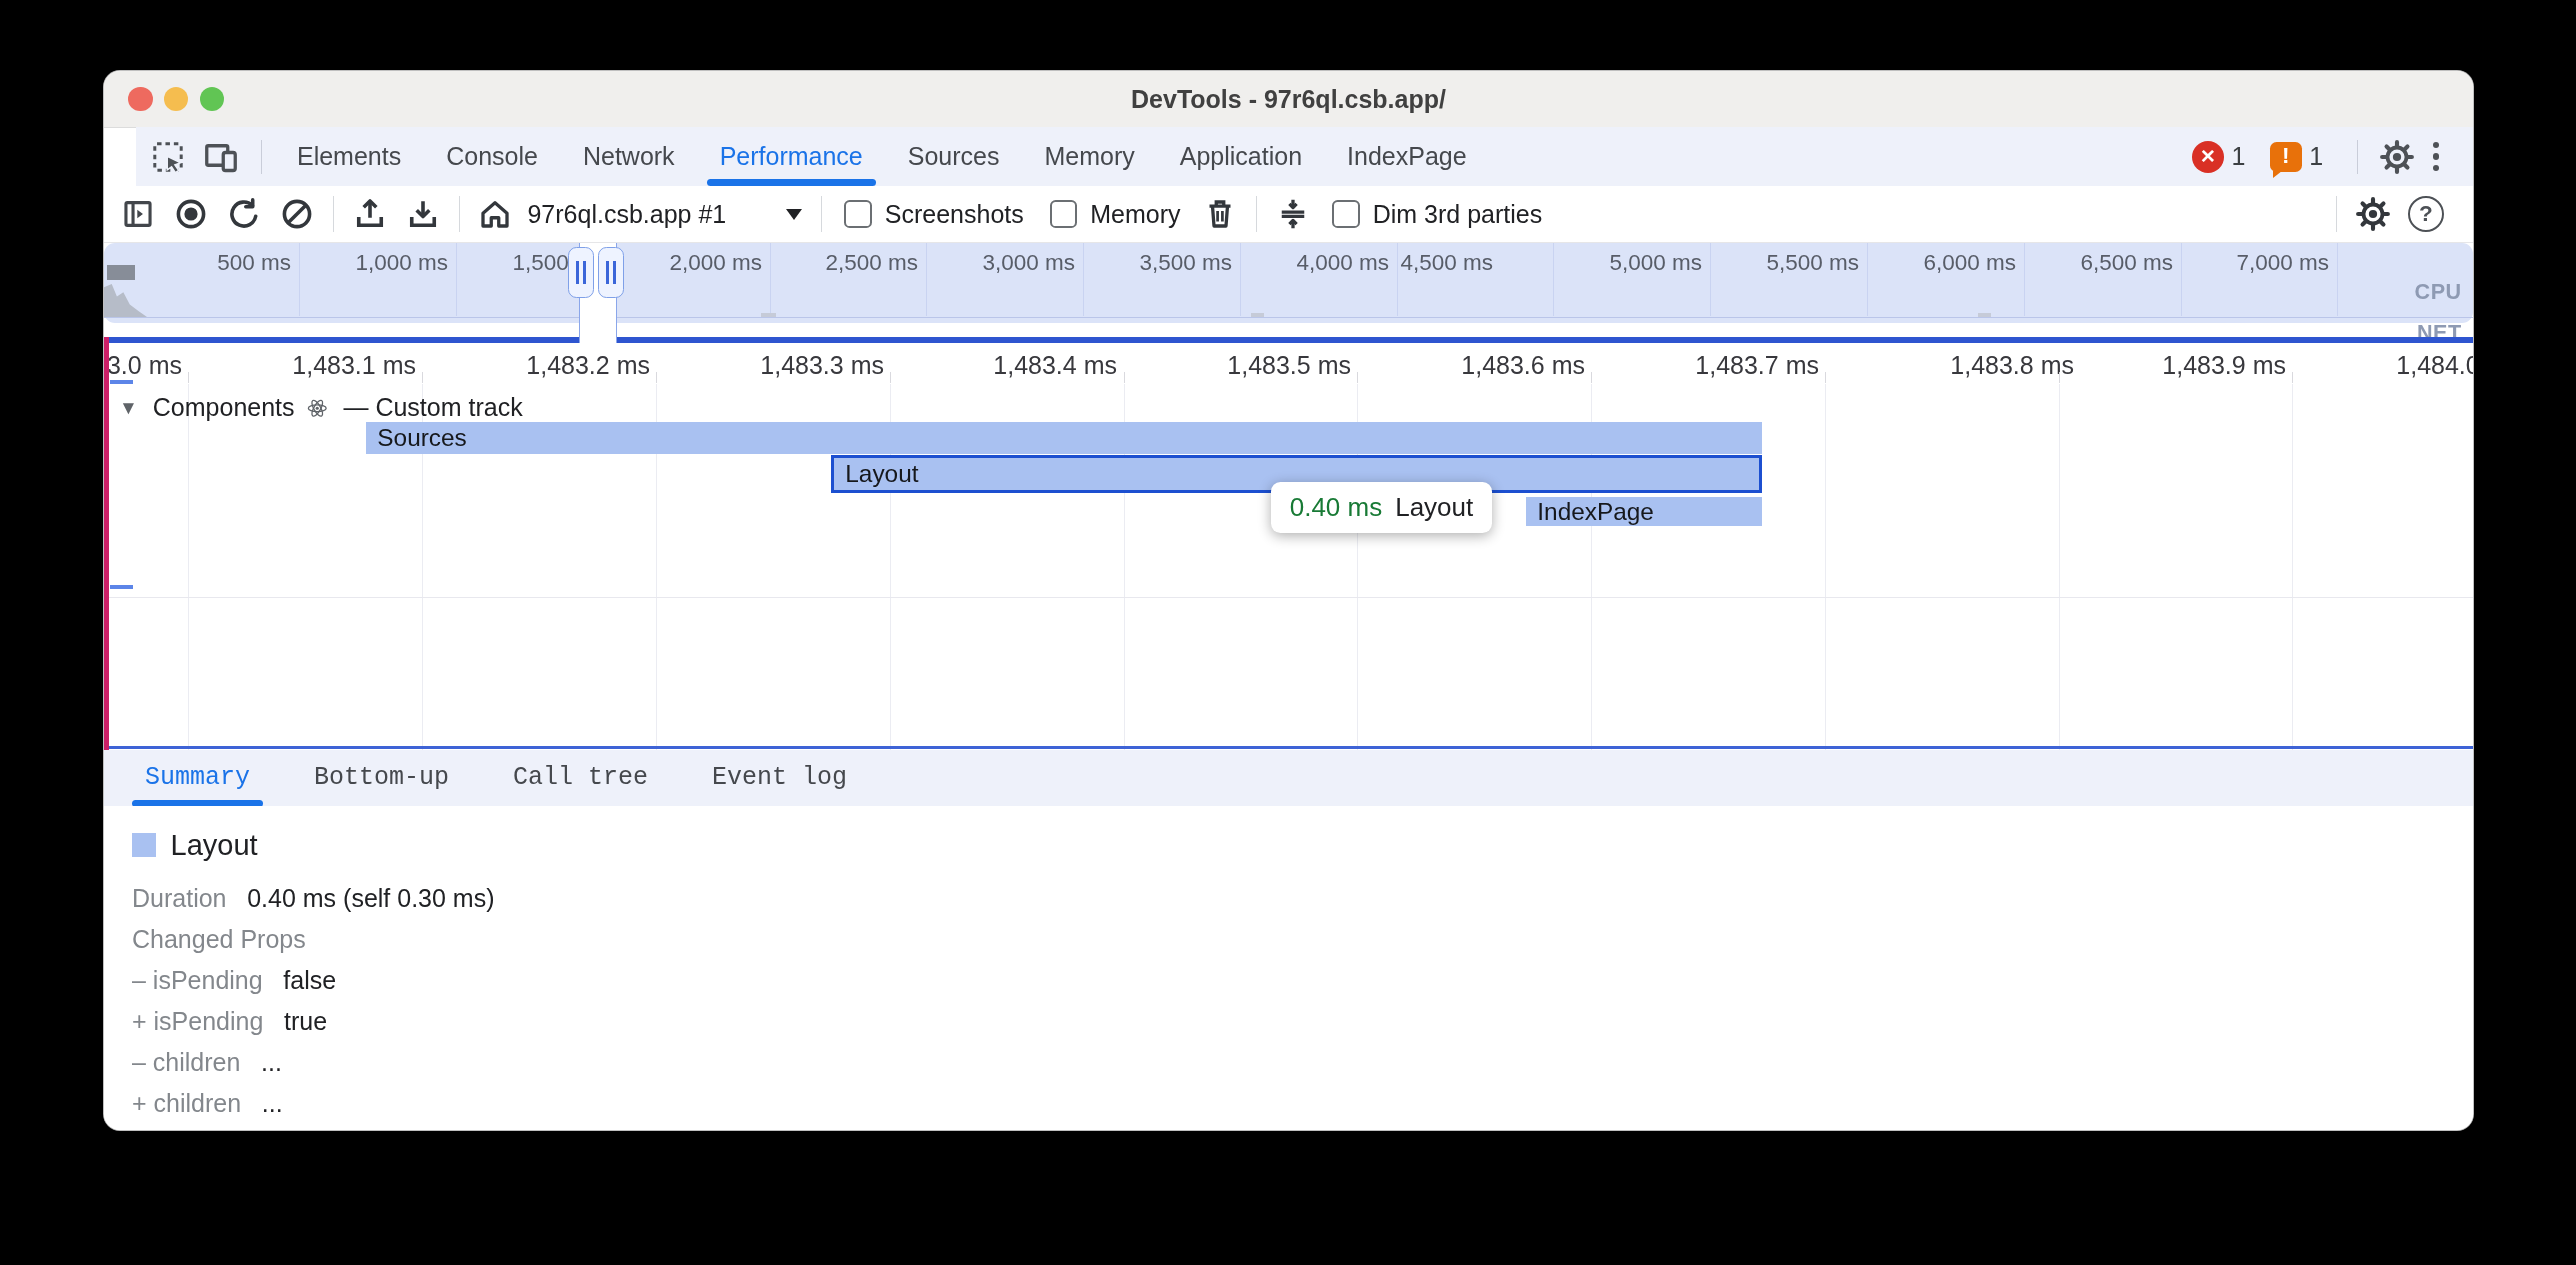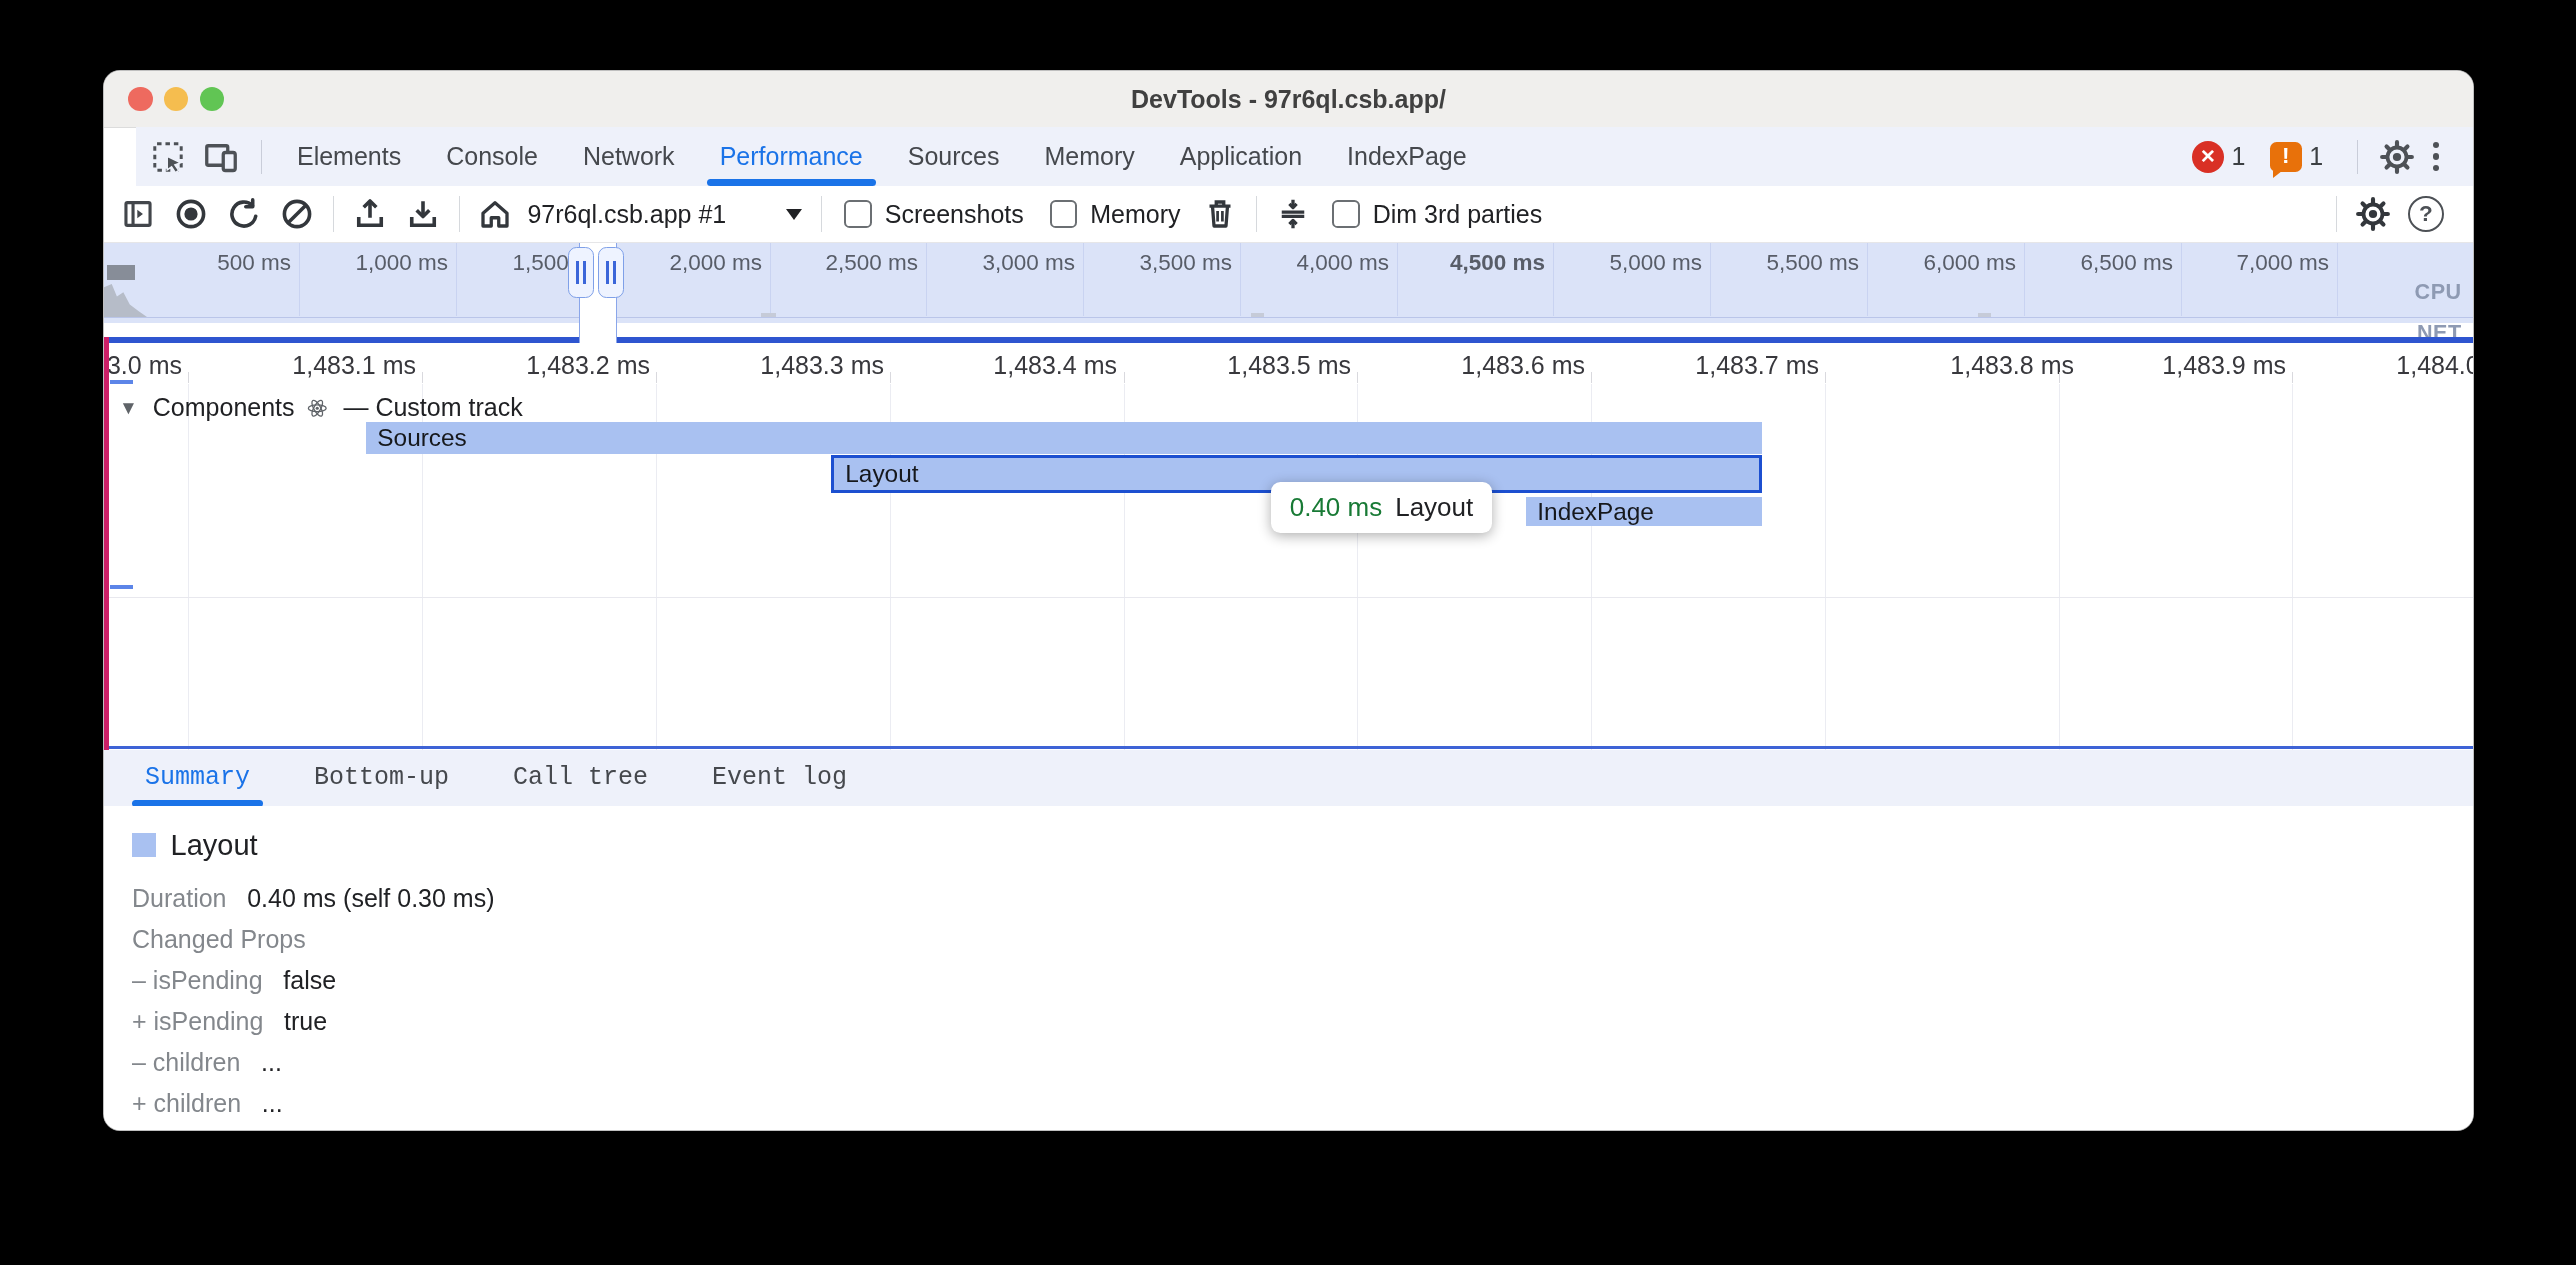--- a/index.html
+++ b/index.html
@@ -41,21 +41,21 @@
   .caret{width:0;height:0;border-left:8.4px solid transparent;border-right:8.4px solid transparent;border-top:11.3px solid #202124;margin-left:60px;}
   .check{display:flex;align-items:center;margin:0 13px;flex:0 0 auto;}
   .checkbox{width:23.5px;height:23.5px;border:2.3px solid #6b6f73;border-radius:5.6px;background:#fff;}
   .check .label{font-size:25px;color:#202124;margin-left:13px;}
   .toolbar-right{margin-left:auto;display:flex;align-items:center;padding-right:20.7px;}
   .help-circle{width:32px;height:32px;border:2.8px solid #4d5156;border-radius:50%;color:#4d5156;font-size:22.5px;font-weight:bold;
     display:flex;align-items:center;justify-content:center;}
   .kebab{display:flex;flex-direction:column;gap:5.6px;align-items:center;padding:0 9.4px;}
   .kebab i{width:6.1px;height:6.1px;border-radius:50%;background:#4d5156;}
   
-  .overview{position:absolute;left:0;top:172px;right:0;height:80px;background:#dbe3f8;}
+  .overview{position:absolute;left:0;top:172px;right:0;height:80px;background:#dbe3f8;border-radius:11px;}
   .ov-grid{position:absolute;top:0;bottom:6.6px;width:0.9px;background:#c9d3f1;}
   .ov-label{position:absolute;top:6.6px;font-size:22.5px;color:#585d68;white-space:nowrap;}
   .net-divider{position:absolute;left:0;right:0;top:74px;height:0.9px;background:#bac5e9;}
   .lane-label{position:absolute;right:11.3px;font-size:21.6px;font-weight:bold;color:#8e9ab3;letter-spacing:0.5px;}
   .blue-bar{position:absolute;left:0;right:0;top:94px;height:6.6px;background:#2e55d0;}
   .cpu-block{position:absolute;left:2.8px;top:21.6px;width:28px;height:15px;background:#878d98;}
   .cpu-mountain{position:absolute;left:0;top:41px;width:43px;height:33px;background:#b6bcc8;
     clip-path:polygon(0% 100%,0% 10%,18% 0%,30% 38%,45% 25%,60% 62%,80% 82%,100% 100%);}
   .net-blip{position:absolute;top:70px;height:3.8px;background:#c6cbd8;}
   .sel-col{position:absolute;top:0;width:36px;height:100px;background:#fff;border-left:1.9px solid #8aa6ea;border-right:1.9px solid #8aa6ea;z-index:3;}
@@ -298,21 +298,21 @@
         </div>
       <div id="ov-labels">
           <div class="ov-label" style="right: 2182px;">500 ms</div>
           <div class="ov-label" style="right: 2025px;">1,000 ms</div>
           <div class="ov-label" style="right: 1868px;">1,500 ms</div>
           <div class="ov-label" style="right: 1711px;">2,000 ms</div>
           <div class="ov-label" style="right: 1555px;">2,500 ms</div>
           <div class="ov-label" style="right: 1398px;">3,000 ms</div>
           <div class="ov-label" style="right: 1241px;">3,500 ms</div>
           <div class="ov-label" style="right: 1084px;">4,000 ms</div>
-          <div class="ov-label" style="right: 928px; font-weight: bold;">4,500 ms</div>
+          <div class="ov-label" style="right: 980px;">4,500 ms</div>
           <div class="ov-label" style="right: 771px;">5,000 ms</div>
           <div class="ov-label" style="right: 614px;">5,500 ms</div>
           <div class="ov-label" style="right: 457px;">6,000 ms</div>
           <div class="ov-label" style="right: 300px;">6,500 ms</div>
           <div class="ov-label" style="right: 144px;">7,000 ms</div>
         </div>
       <div class="net-divider"></div>
       <div class="cpu-block"></div>
       <div class="cpu-mountain"></div>
       <div class="net-blip" style="left:657px;width:15px;"></div>

